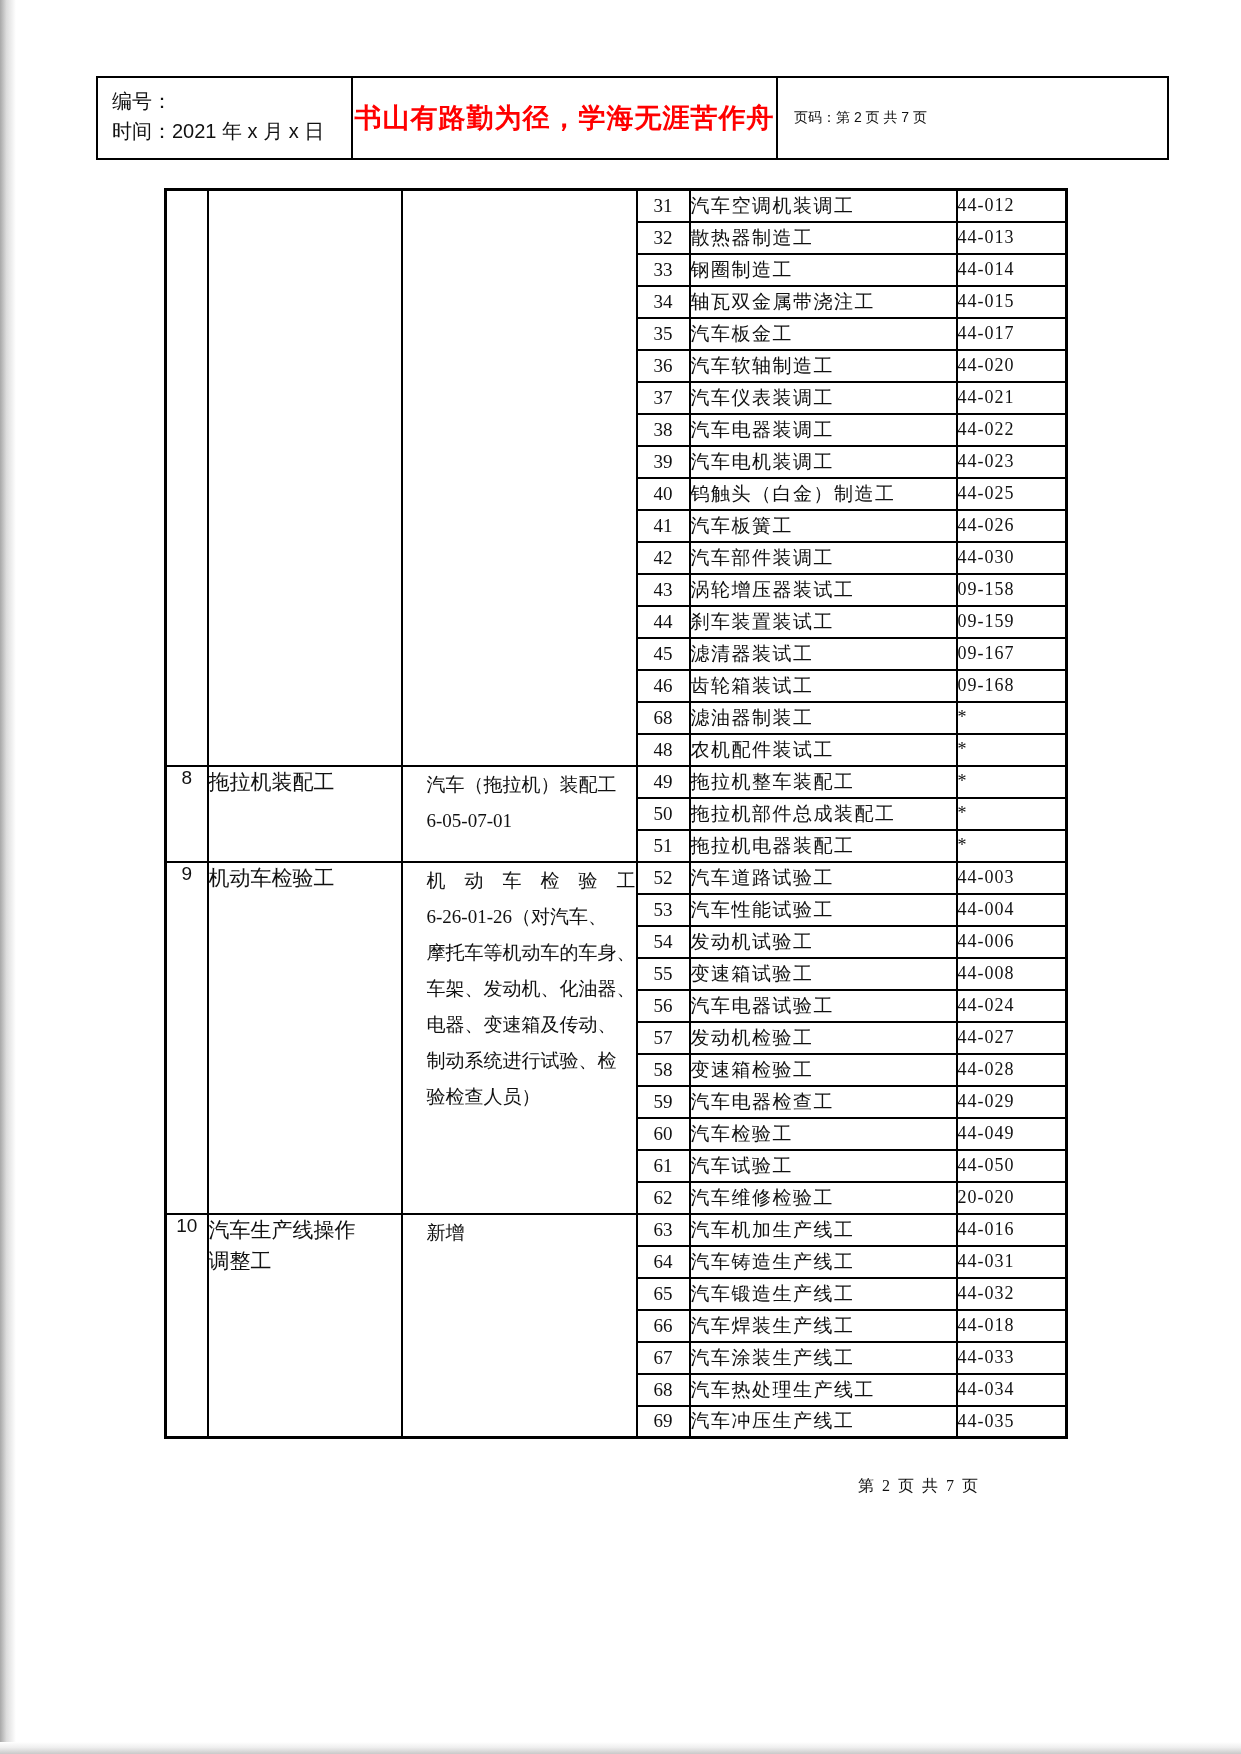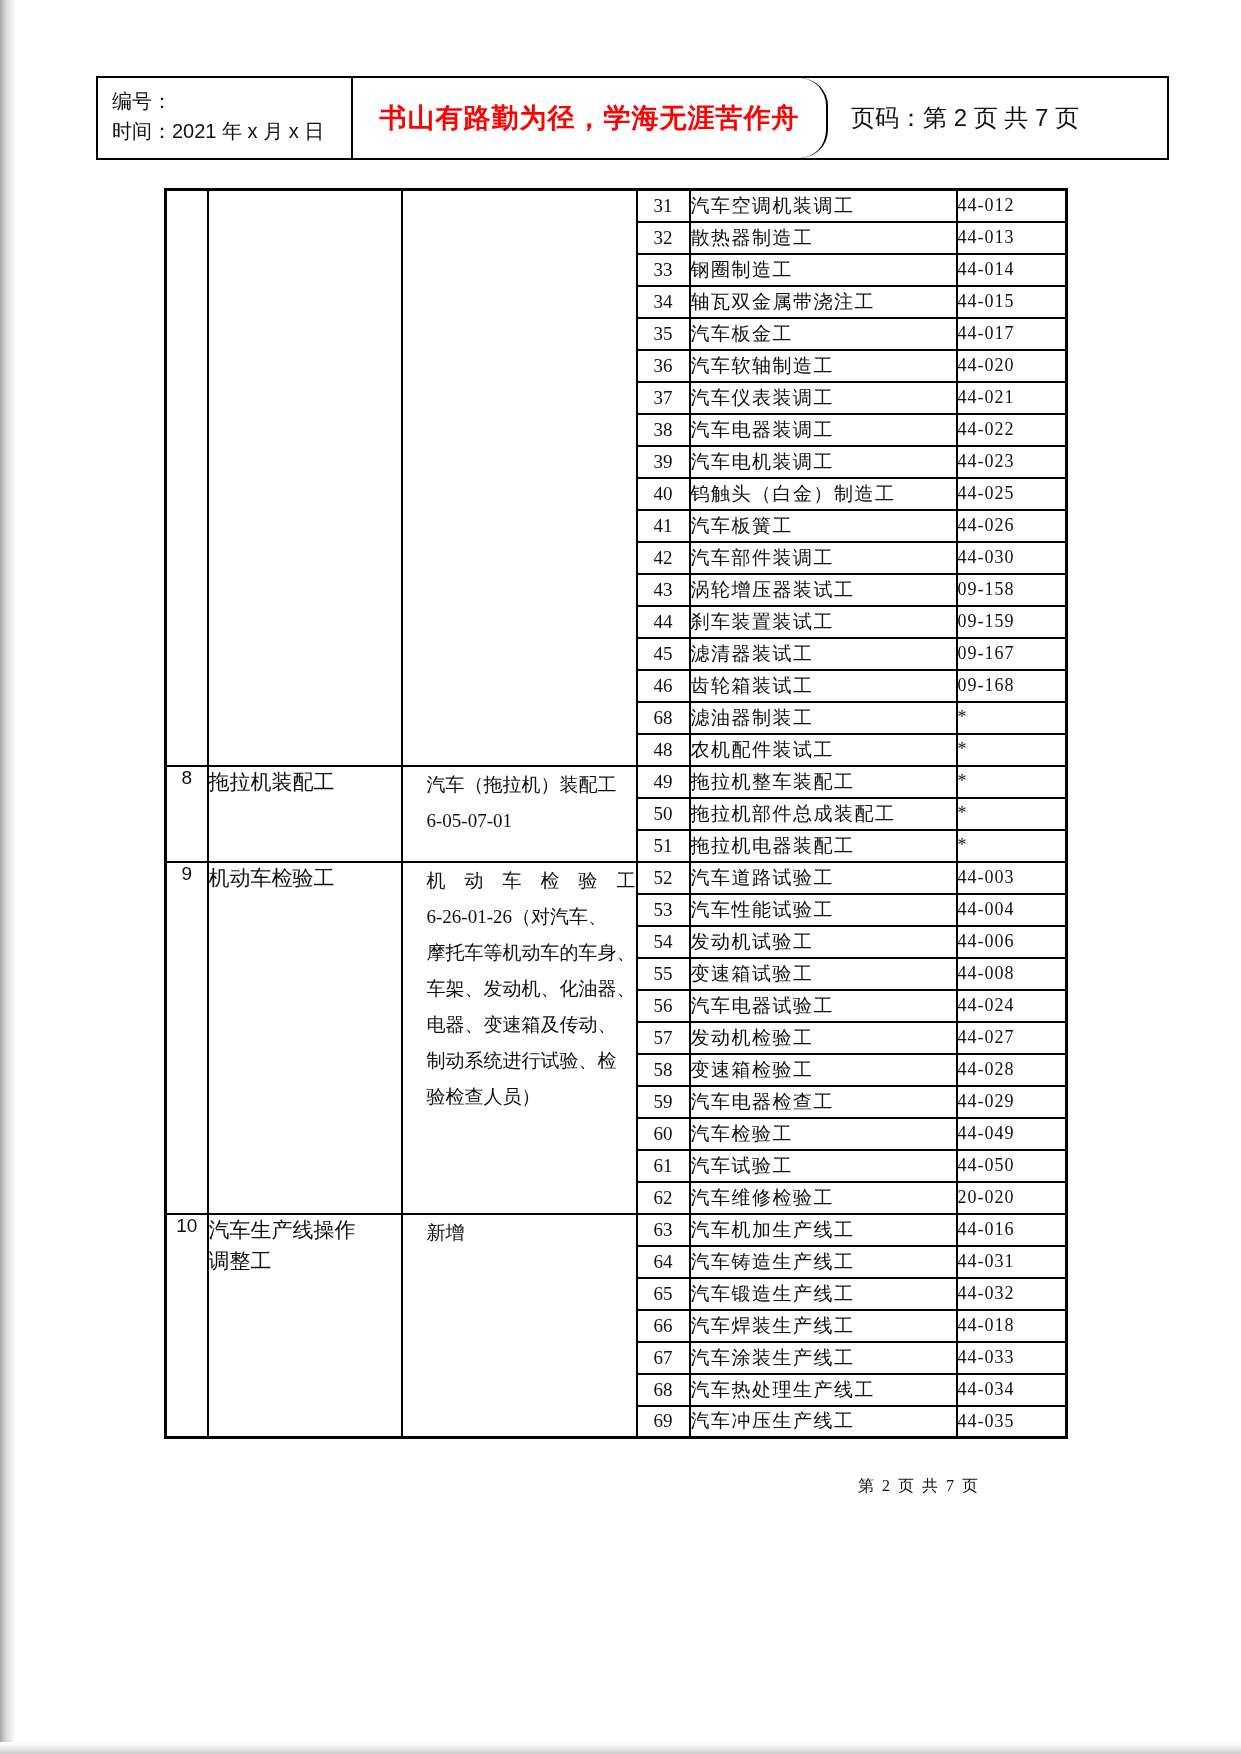--- a/index.html
+++ b/index.html
@@ -17,23 +17,23 @@
   
   .header-box{
     position:absolute;left:90px;top:76px;width:1073px;height:84px;
     border:2px solid #000;display:flex;box-sizing:border-box;
     font-family:"Liberation Sans","DejaVu Sans",sans-serif;
     margin-left:6px;
   }
   .header-cell{box-sizing:border-box;height:100%;}
   .hc1{width:255px;border-right:2px solid #000;padding:8px 0 0 14px;}
   .hc1 .hline{font-size:20px;line-height:30px;white-space:nowrap;}
-  .hc2{width:475px;border-right:2px solid #000;display:flex;align-items:center;justify-content:center;border-radius:28px;}
+  .hc2{width:425px;border-right:2px solid #000;display:flex;align-items:center;justify-content:center;}
   .slogan{font-family:"Liberation Serif","DejaVu Serif",serif;font-weight:bold;font-size:27px;letter-spacing:1px;white-space:nowrap;}
-  .hc3{flex:1;display:flex;align-items:center;padding-left:23px;font-size:24px;white-space:nowrap;}
+  .hc3{flex:1;display:flex;align-items:center;padding-left:16px;font-size:14px;white-space:nowrap;}
 
   
   #grid{
     position:absolute;left:164px;top:188px;
     border-collapse:collapse;table-layout:fixed;
     border:3px solid #000;
   }
   #grid td{border:2px solid #000;padding:0;box-sizing:border-box;overflow:hidden;}
   #grid tr{height:32px;}
   td.cell-id{ text-align:center;vertical-align:top;padding-top:4px;

